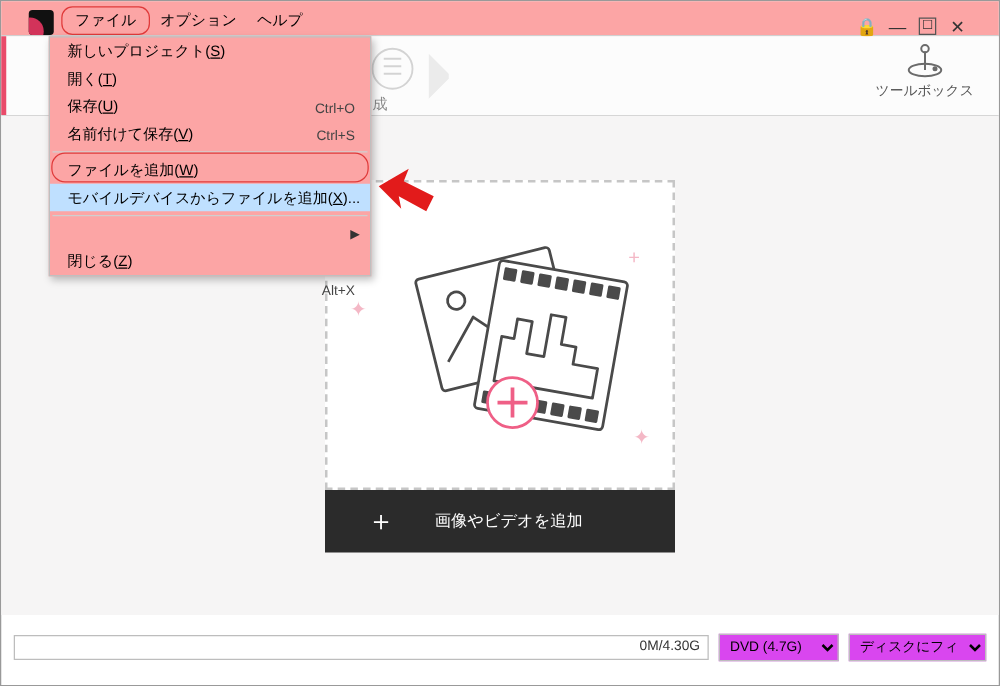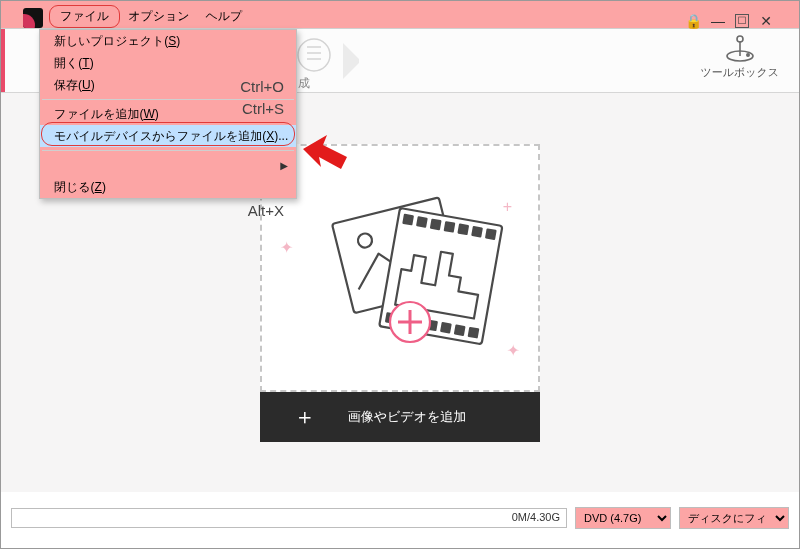--- a/index.html
+++ b/index.html
@@ -31,30 +31,30 @@
   .drop-bar { height:50px; background:#2b2b2b; color:#fff; display:flex; align-items:center; justify-content:center; font-size:13px; gap:28px; }
   .drop-bar .plus { font-size:22px; font-weight:300; position:absolute; left:300px;}
   
   .drop-bar { position:relative; }
   .drop-bar .plus { position:static; margin-right:4px; margin-left:-40px; }
 
   
   .bottom { position:absolute; left:10px; right:10px; bottom:16px; height:28px; display:flex; align-items:center; gap:8px; font-size:12px; }
   .progress-shell { flex:1; height:20px; border:1px solid #bdbdbd; background:#fff; position:relative; }
   .progress-shell .label { position:absolute; right:6px; top:2px; font-size:11px; color:#333; }
-  select.combo { height:22px; border:1px solid #bdbdbd; background:#fca5a5; font-size:11px; padding:0 4px; }
+  select.combo { height:22px; border:1px solid #bdbdbd; background:#d946ef; font-size:11px; padding:0 4px; }
   .combo.w1 { width:96px; }
   .combo.w2 { width:110px; }
 
   
   .menu { position:absolute; left:38px; top:28px; width:258px; background:#fca5a5; border:1px solid #bfbfbf; box-shadow:2px 3px 6px rgba(0,0,0,.25); font-size:12px; z-index:30; }
   .menu .row { display:flex; align-items:center; height:22px; padding:0 12px 0 14px; position:relative; }
   .menu .row.selected { background:#bfe0ff; }
   .menu .row .label { flex:1; white-space:nowrap; }
-  .menu .row .accel { color:#444; font-size:15px;margin-top:47px; }
+  .menu .row .accel { color:#444; font-size:11px;margin-top:47px; }
   .menu .row .arrow { position:absolute; right:8px; font-size:10px; color:#333; }
   .menu hr { border:none; border-top:1px solid #cfcfcf; margin:3px 2px; }
   .menu-outline { position:absolute; left:40px; top:121px; width:254px; height:24px; border:1.5px solid #e03a3a; border-radius:11px; z-index:31; pointer-events:none; }
 
   
   .red-arrow { position:absolute; left:300px; top:128px; z-index:32; }
 
   .u { text-decoration:underline; }
 </style>
 </head>
@@ -167,20 +167,23 @@
       <span class="label"><span>新しいプロジェクト(</span><span class="u">S</span><span>)</span></span>
     </div>
     <div class="row">
       <span class="label"><span>開く(</span><span class="u">T</span><span>)</span></span>
       <span class="accel">Ctrl+O</span>
     </div>
     <div class="row">
       <span class="label"><span>保存(</span><span class="u">U</span><span>)</span></span>
       <span class="accel">Ctrl+S</span>
     </div>
+    <div class="row">
+      <span class="label"><span>名前付けて保存(</span><span class="u">V</span><span>)</span></span>
+    </div>
     <hr>
     <div class="row">
       <span class="label"><span>ファイルを追加(</span><span class="u">W</span><span>)</span></span>
     </div>
     <div class="row selected">
       <span class="label"><span>モバイルデバイスからファイルを追加(</span><span class="u">X</span><span>)...</span></span>
     </div>
     <hr>
     <div class="row">
       <span class="arrow">▶</span>

